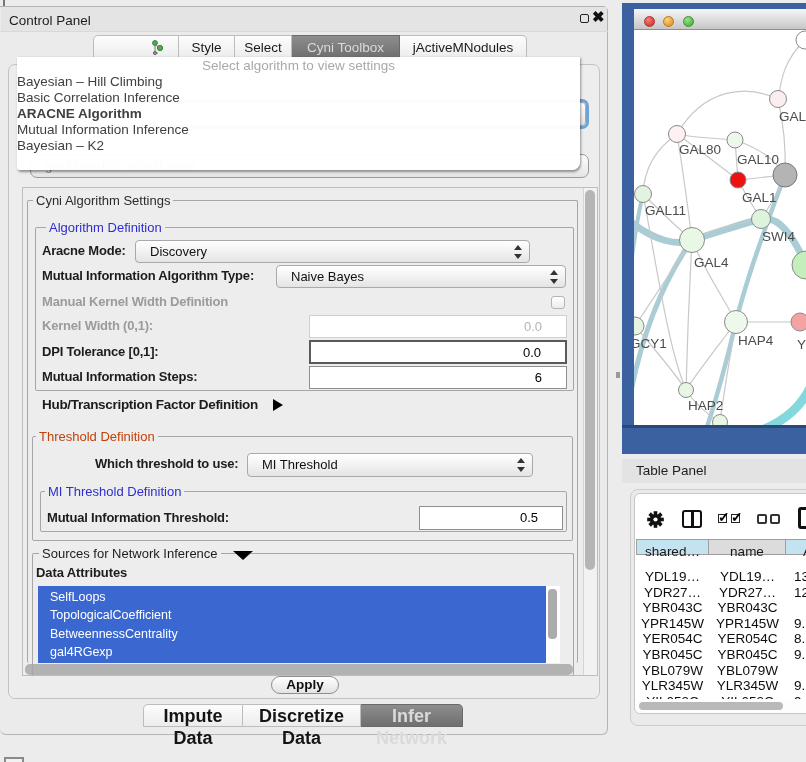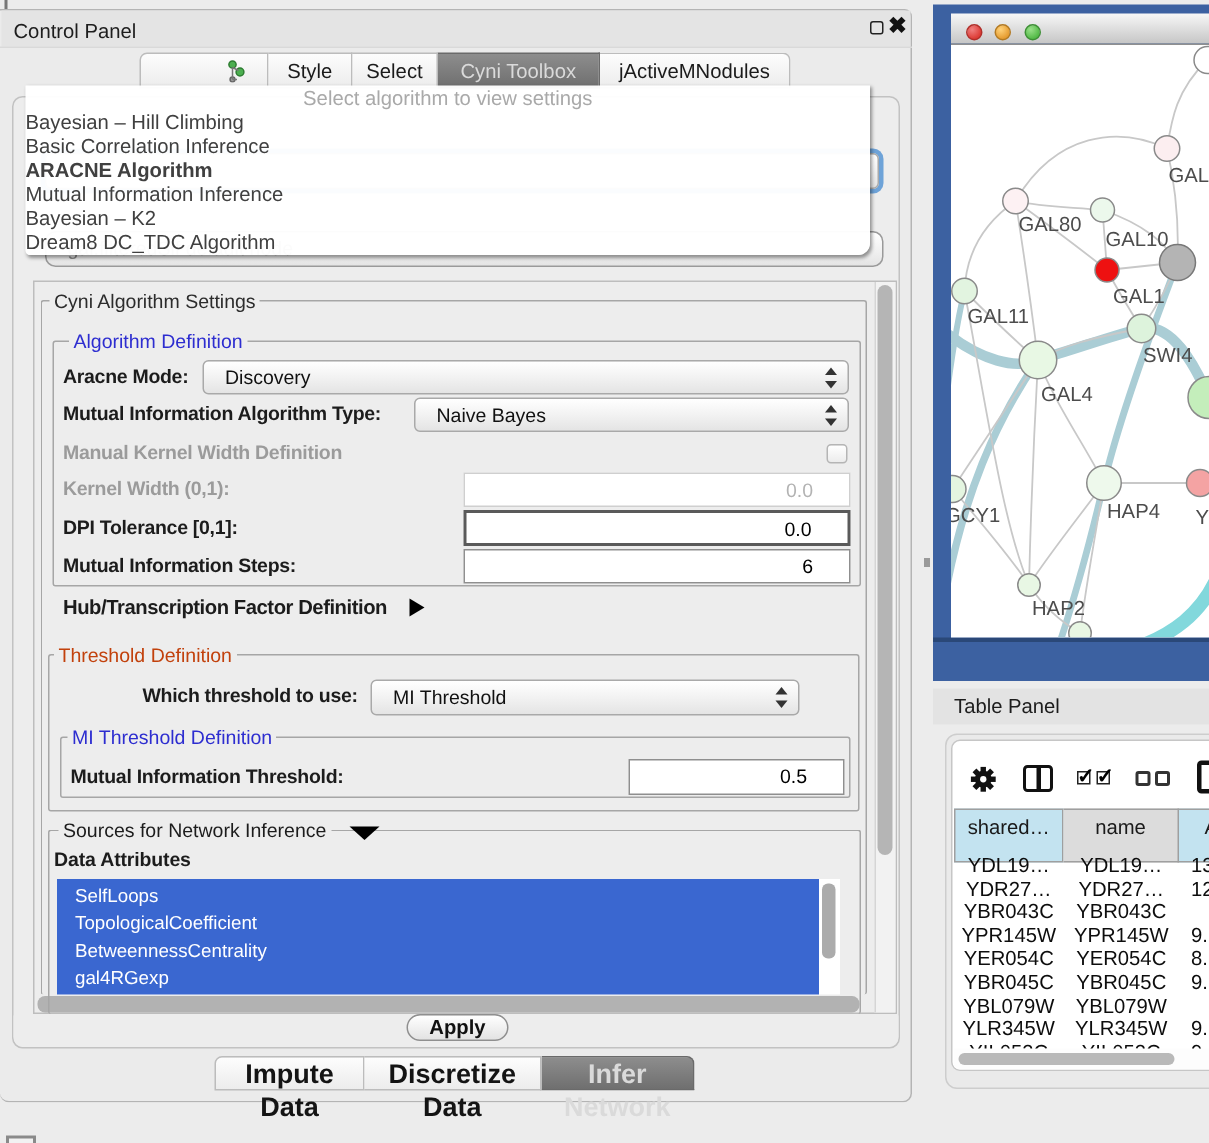--- a/index.html
+++ b/index.html
@@ -44,21 +44,21 @@
 #popup .ph { position:absolute; left:0; top:1px; width:100%; text-align:center; font-size:13.5px; color:#a9a9a9; }
 .pitem { position:absolute; left:0; font-size:13.5px; color:#404040; white-space:nowrap; }
 
 #netwin { left:622px; top:3px; width:184px; height:451px; background:#3c61a1; }
 #nettitle { left:634px; top:9px; width:172px; height:21px; background:linear-gradient(#f7f7f7,#c6c6c6); border-bottom:1px solid #8f8f8f; }
 .light { position:absolute; top:16px; width:11px; height:11px; border-radius:50%; }
 #netcanvas { left:634px; top:30px; width:172px; height:395px; background:#fff; overflow:hidden; }
 #tpbar { left:622px; top:459px; width:184px; height:24px; background:#e3e3e3; font-size:13.5px; color:#1d1d1d; line-height:24px; padding-left:14px; }
 #tcardouter { left:630px; top:489px; width:184px; height:237px; background:#eaeaea; border:1px solid #cdcdcd; border-radius:8px; }
 #tcard { left:634px; top:493px; width:180px; height:221px; background:#ffffff; border:1px solid #c6c6c6; border-radius:6px; overflow:hidden; }
-.hcell { position:absolute; top:45px; height:36px; border:1px solid #9f9f9f; border-left:none; font-size:13.5px; color:#1a1a1a; text-align:center; line-height:24px; }
+.hcell { position:absolute; top:45px; height:16px; border:1px solid #9f9f9f; border-left:none; font-size:13.5px; color:#1a1a1a; text-align:center; line-height:24px; }
 .trow { position:absolute; font-size:13.5px; color:#0d0d0d; text-align:center; white-space:nowrap; line-height:15.6px; }
 #tbl-hsb { position:absolute; left:1px; top:205px; width:178px; height:15px; background:#fdfdfd; }
 #tbl-hsb-t { position:absolute; left:3px; top:3px; width:144px; height:8px; background:#b9b9b9; border-radius:4px; }
 </style>
 </head>
 <body>
 
 <div class="abs" style="left:3px;top:0;width:2px;height:6px;background:#777;"></div>
 
 <div id="cpwin" class="abs"></div>
@@ -92,21 +92,21 @@
 <div id="vsbthumb" class="abs"></div>
 <div id="hsbthumb" class="abs"></div>
 
 <div class="group" style="left:27px;top:200px;width:551px;height:463px;border-bottom:none;"></div>
 <div class="gtitle" style="left:33px;top:193px;color:#2c2c2c;">Cyni Algorithm Settings</div>
 
 <div class="group" style="left:35px;top:227px;width:539px;height:164px;"></div>
 <div class="gtitle" style="left:46px;top:220px;color:#2d2dd0;">Algorithm Definition</div>
 
 <div class="flabel" style="left:42px;top:243px;">Aracne Mode:</div>
-<div class="combo" style="left:135px;top:240px;width:431px;height:23px;">
+<div class="combo" style="left:135px;top:240px;width:395px;height:23px;">
     <span class="ctext">Discovery</span>
     <span class="spin"></span>
   </div>
 <div class="flabel" style="left:42px;top:268px;">Mutual Information Algorithm Type:</div>
 <div class="combo" style="left:276px;top:265px;width:290px;height:23px;">
     <span class="ctext">Naive Bayes</span>
     <span class="spin"></span>
   </div>
 <div class="flabel dis" style="left:42px;top:294px;">Manual Kernel Width Definition</div>
 <div class="abs" style="left:551px;top:296px;width:14px;height:13px;background:linear-gradient(#fff,#ececec);border:1px solid #b5b5b5;border-radius:3px;"></div>
@@ -153,21 +153,20 @@
 
 <div class="abs" style="left:4px;top:757px;width:20px;height:10px;background:#f2f2f2;border:2px solid #8a8a8a;"></div>
 
 <div id="popup" class="abs">
   <div class="ph">Select algorithm to view settings</div>
   <div class="pitem" style="top:17px;">Bayesian – Hill Climbing</div>
   <div class="pitem" style="top:33px;">Basic Correlation Inference</div>
   <div class="pitem" style="top:49px;font-weight:bold;">ARACNE Algorithm</div>
   <div class="pitem" style="top:65px;">Mutual Information Inference</div>
   <div class="pitem" style="top:81px;">Bayesian – K2</div>
-  <div class="pitem" style="top:97px;">Dream8 DC_TDC Algorithm</div>
 </div>
 
 <div id="netwin" class="abs"></div>
 <div class="abs" style="left:622px;top:425px;width:184px;height:3px;background:#2a4878;"></div>
 <div id="nettitle" class="abs"></div>
 <div class="light" style="left:644px;background:radial-gradient(circle at 35% 30%,#f08080,#dd3d37 70%);border:0.5px solid #b02f2a;"></div>
 <div class="light" style="left:663px;background:radial-gradient(circle at 35% 30%,#ffd27a,#e69d32 70%);border:0.5px solid #b37a23;"></div>
 <div class="light" style="left:683px;background:radial-gradient(circle at 35% 30%,#9ae08a,#55bb49 70%);border:0.5px solid #3e8f36;"></div>
 <div id="netcanvas" class="abs">
 <svg width="172" height="395" viewBox="0 0 172 395">

